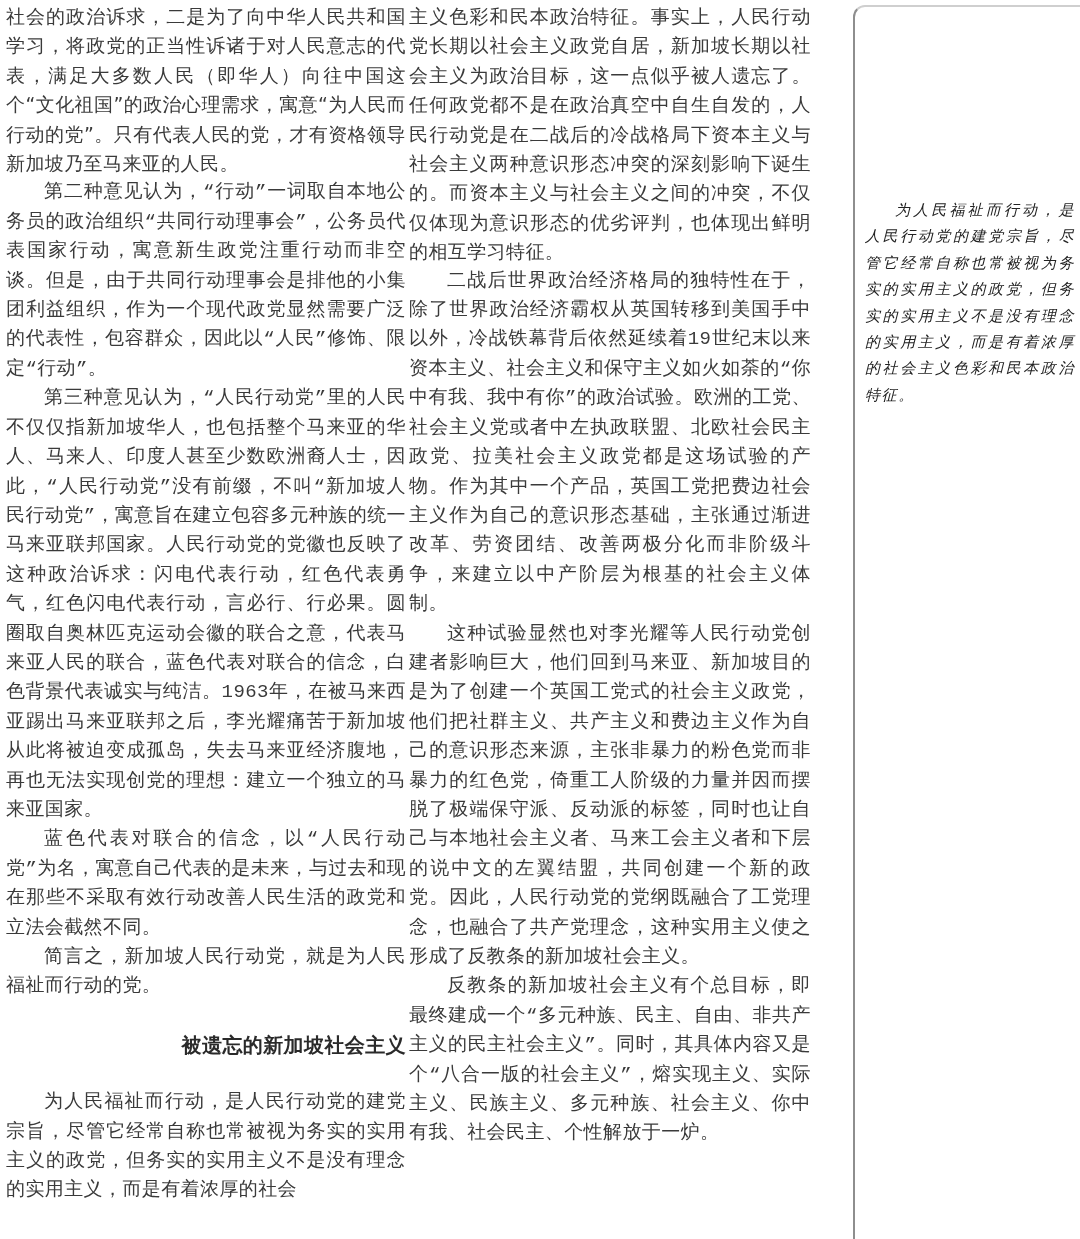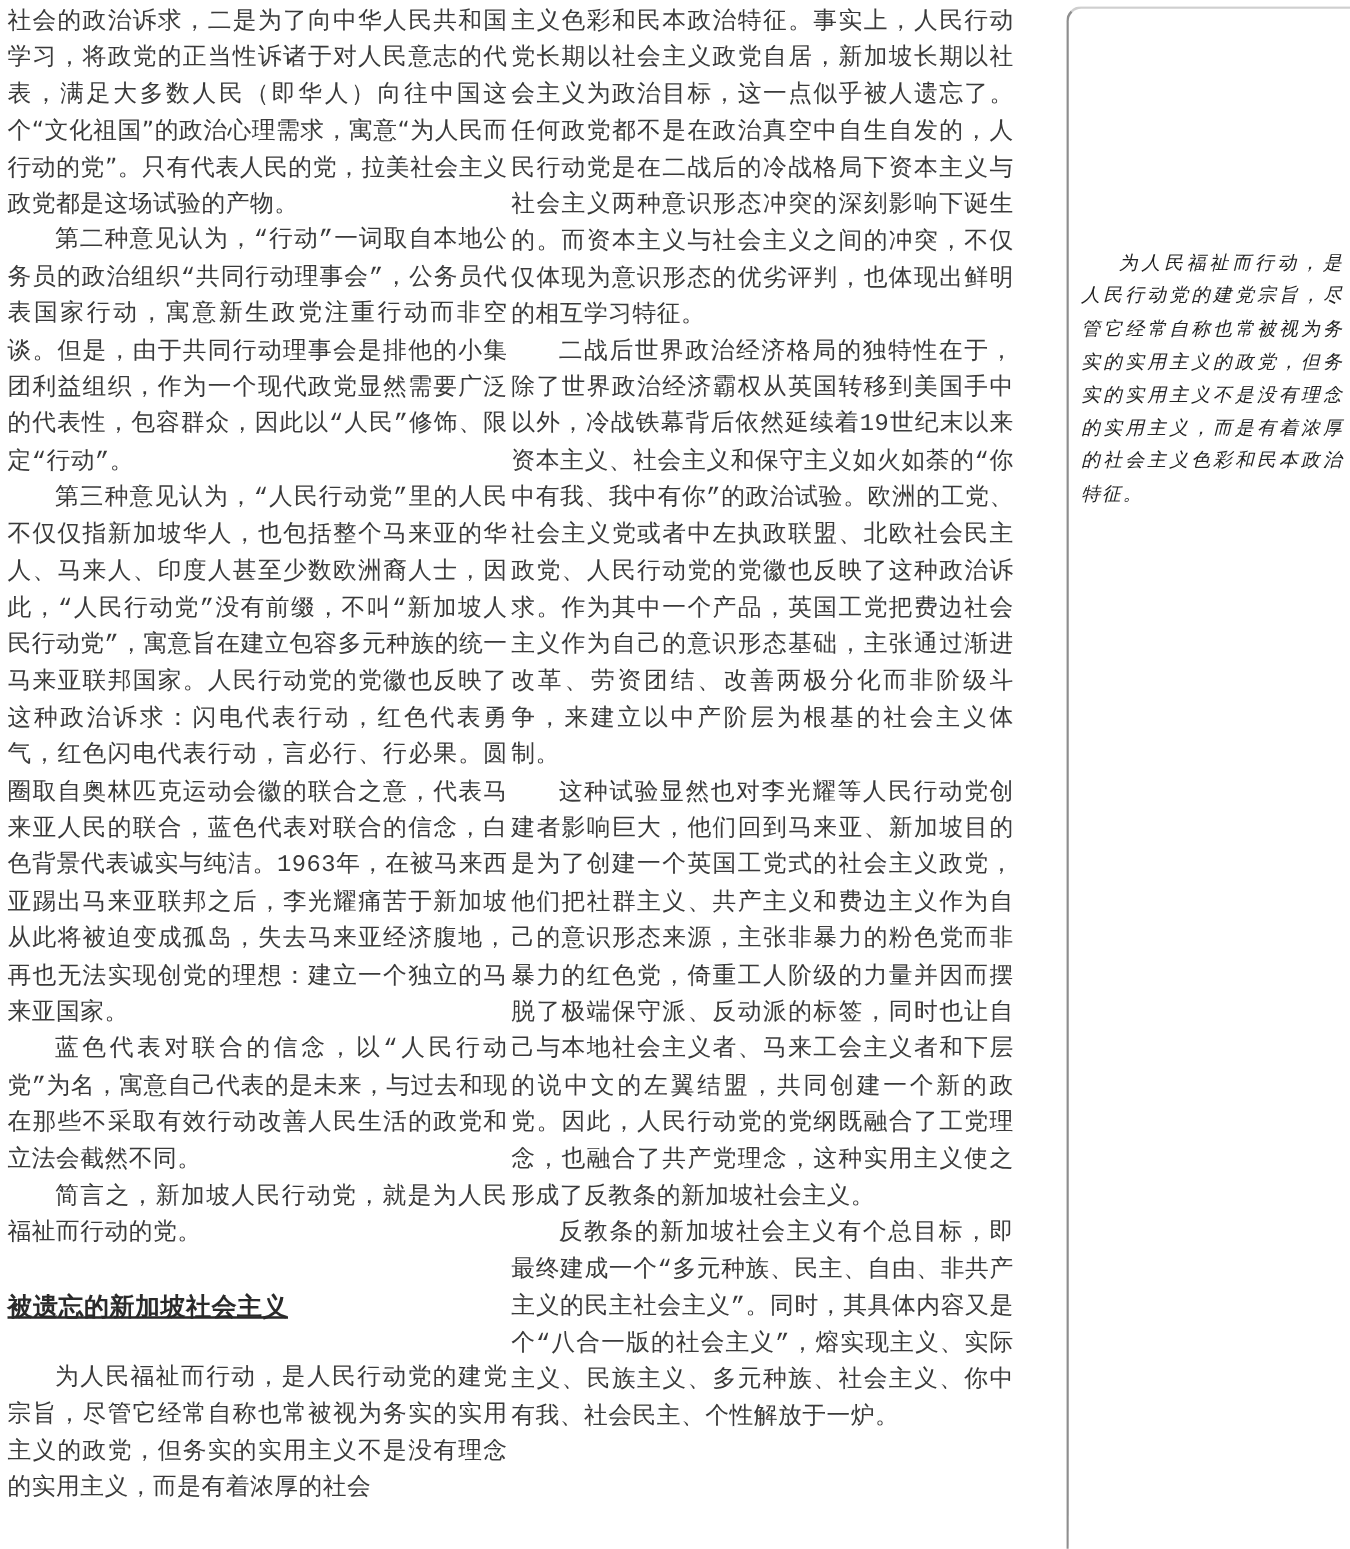--- a/index.html
+++ b/index.html
@@ -13,50 +13,50 @@
       font-size: 19px; line-height: 29.4px;
       letter-spacing: 0.4px;
       text-align: justify;
     }
     .col-left { left: 6px; width: 400px; }
     .col-mid { left: 409px; width: 402px; }
     .col p { margin: 0; }
     .col p.indent { text-indent: 2em; font-family: Liberation Mono, monospace; }
     .heading {
       margin: 0; font-weight: bold; font-size: 20px; color: #2a2a2a;
-      text-align: left; line-height: 29.4px;
-      padding-top: 29px; padding-bottom: 28px; text-decoration: underline;
+      text-align: right; line-height: 29.4px;
+      padding-top: 29px; padding-bottom: 28px;
     }
     .pullquote {
       position: absolute; left: 853px; top: 5px; width: 240px; height: 1250px;
       border-left: 2px solid #8e8e8e; border-top: 2px solid #cfcfcf;
       border-top-left-radius: 12px;
     }
     .pullquote-text {
       position: absolute; left: 865px; top: 197px; width: 210px;
       font-family: "DejaVu Serif", "Liberation Serif", serif;
       font-size: 15px; line-height: 26.4px; color: #222;
       letter-spacing: 1.6px; text-align: justify; font-style: italic;
       text-indent: 2em;
     }
   </style>
 </head>
 <body>
 
 <div class="col col-left">
-  <p>社会的政治诉求，二是为了向中华人民共和国学习，将政党的正当性诉诸于对人民意志的代表，满足大多数人民（即华人）向往中国这个“文化祖国”的政治心理需求，寓意“为人民而行动的党”。只有代表人民的党，拉美社会主义政党都是这场试验的产物。</p>
+  <p>社会的政治诉求，二是为了向中华人民共和国学习，将政党的正当性诉诸于对人民意志的代表，满足大多数人民（即华人）向往中国这个“文化祖国”的政治心理需求，寓意“为人民而行动的党”。只有代表人民的党，才有资格领导新加坡乃至马来亚的人民。</p>
   <p class="indent">第二种意见认为，“行动”一词取自本地公务员的政治组织“共同行动理事会”，公务员代表国家行动，寓意新生政党注重行动而非空谈。但是，由于共同行动理事会是排他的小集团利益组织，作为一个现代政党显然需要广泛的代表性，包容群众，因此以“人民”修饰、限定“行动”。</p>
   <p class="indent">第三种意见认为，“人民行动党”里的人民不仅仅指新加坡华人，也包括整个马来亚的华人、马来人、印度人甚至少数欧洲裔人士，因此，“人民行动党”没有前缀，不叫“新加坡人民行动党”，寓意旨在建立包容多元种族的统一马来亚联邦国家。人民行动党的党徽也反映了这种政治诉求：闪电代表行动，红色代表勇气，红色闪电代表行动，言必行、行必果。圆圈取自奥林匹克运动会徽的联合之意，代表马来亚人民的联合，蓝色代表对联合的信念，白色背景代表诚实与纯洁。1963年，在被马来西亚踢出马来亚联邦之后，李光耀痛苦于新加坡从此将被迫变成孤岛，失去马来亚经济腹地，再也无法实现创党的理想：建立一个独立的马来亚国家。</p>
   <p class="indent">蓝色代表对联合的信念，以“人民行动党”为名，寓意自己代表的是未来，与过去和现在那些不采取有效行动改善人民生活的政党和立法会截然不同。</p>
   <p class="indent">简言之，新加坡人民行动党，就是为人民福祉而行动的党。</p>
   <h2 class="heading">被遗忘的新加坡社会主义</h2>
   <p class="indent">为人民福祉而行动，是人民行动党的建党宗旨，尽管它经常自称也常被视为务实的实用主义的政党，但务实的实用主义不是没有理念的实用主义，而是有着浓厚的社会</p>
 </div>
 
 <div class="col col-mid">
   <p>主义色彩和民本政治特征。事实上，人民行动党长期以社会主义政党自居，新加坡长期以社会主义为政治目标，这一点似乎被人遗忘了。任何政党都不是在政治真空中自生自发的，人民行动党是在二战后的冷战格局下资本主义与社会主义两种意识形态冲突的深刻影响下诞生的。而资本主义与社会主义之间的冲突，不仅仅体现为意识形态的优劣评判，也体现出鲜明的相互学习特征。</p>
-  <p class="indent">二战后世界政治经济格局的独特性在于，除了世界政治经济霸权从英国转移到美国手中以外，冷战铁幕背后依然延续着19世纪末以来资本主义、社会主义和保守主义如火如荼的“你中有我、我中有你”的政治试验。欧洲的工党、社会主义党或者中左执政联盟、北欧社会民主政党、人民行动党的党徽也反映了这种政治诉求。作为其中一个产品，英国工党把费边社会主义作为自己的意识形态基础，主张通过渐进改革、劳资团结、改善两极分化而非阶级斗争，来建立以中产阶层为根基的社会主义体制。</p>
+  <p class="indent">二战后世界政治经济格局的独特性在于，除了世界政治经济霸权从英国转移到美国手中以外，冷战铁幕背后依然延续着19世纪末以来资本主义、社会主义和保守主义如火如荼的“你中有我、我中有你”的政治试验。欧洲的工党、社会主义党或者中左执政联盟、北欧社会民主政党、拉美社会主义政党都是这场试验的产物。作为其中一个产品，英国工党把费边社会主义作为自己的意识形态基础，主张通过渐进改革、劳资团结、改善两极分化而非阶级斗争，来建立以中产阶层为根基的社会主义体制。</p>
   <p class="indent">这种试验显然也对李光耀等人民行动党创建者影响巨大，他们回到马来亚、新加坡目的是为了创建一个英国工党式的社会主义政党，他们把社群主义、共产主义和费边主义作为自己的意识形态来源，主张非暴力的粉色党而非暴力的红色党，倚重工人阶级的力量并因而摆脱了极端保守派、反动派的标签，同时也让自己与本地社会主义者、马来工会主义者和下层的说中文的左翼结盟，共同创建一个新的政党。因此，人民行动党的党纲既融合了工党理念，也融合了共产党理念，这种实用主义使之形成了反教条的新加坡社会主义。</p>
   <p class="indent">反教条的新加坡社会主义有个总目标，即最终建成一个“多元种族、民主、自由、非共产主义的民主社会主义”。同时，其具体内容又是个“八合一版的社会主义”，熔实现主义、实际主义、民族主义、多元种族、社会主义、你中有我、社会民主、个性解放于一炉。</p>
 </div>
 
 <div class="pullquote"></div>
 <div class="pullquote-text">为人民福祉而行动，是人民行动党的建党宗旨，尽管它经常自称也常被视为务实的实用主义的政党，但务实的实用主义不是没有理念的实用主义，而是有着浓厚的社会主义色彩和民本政治特征。</div>
 
 </body></html>

